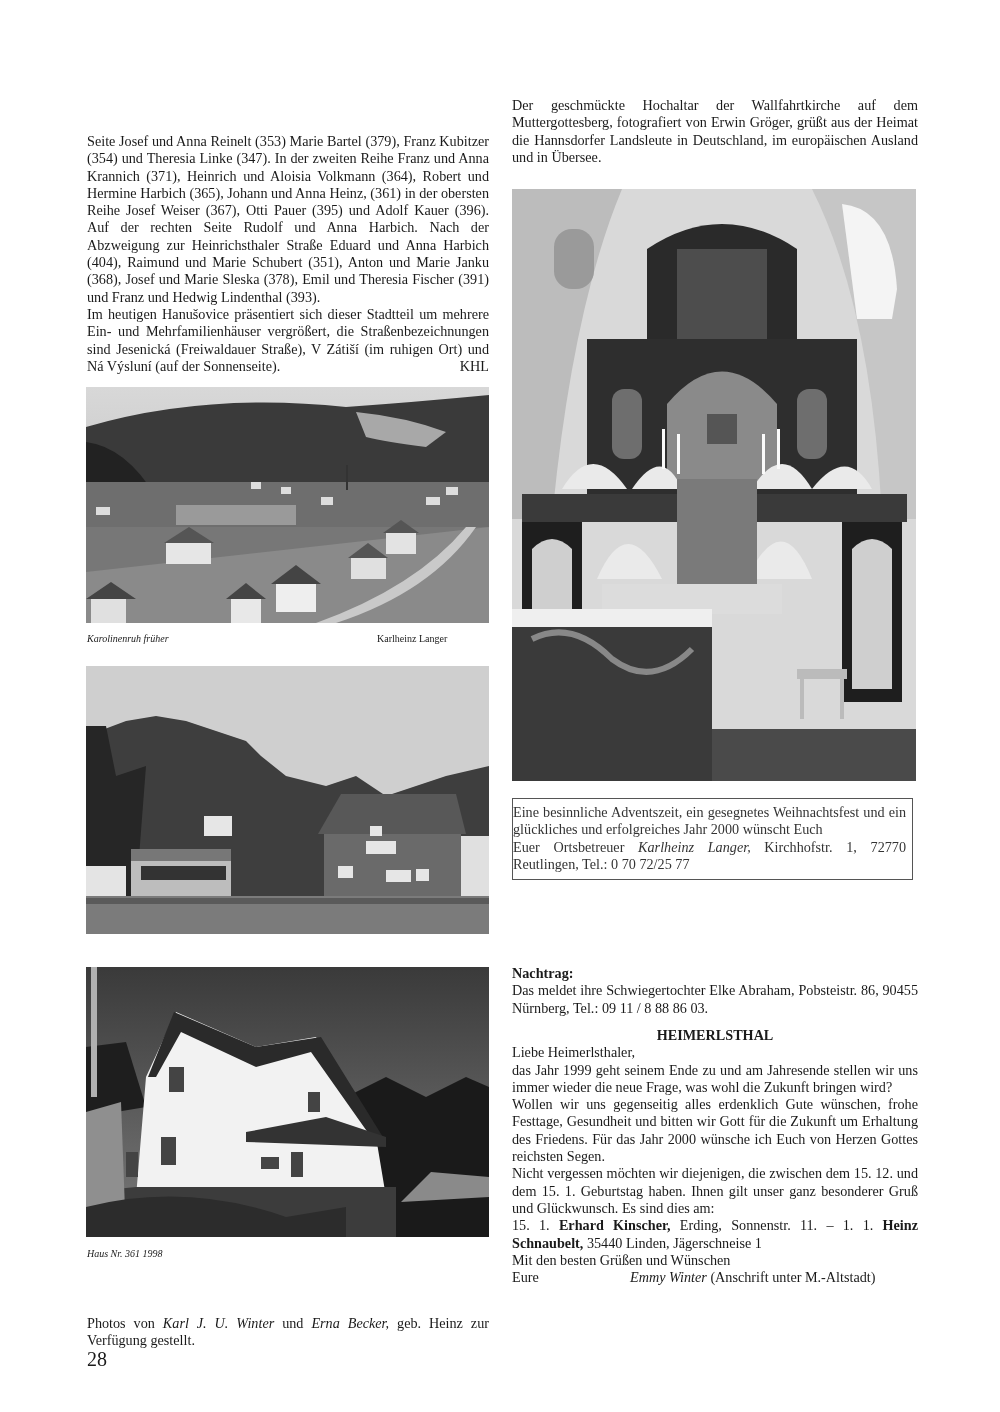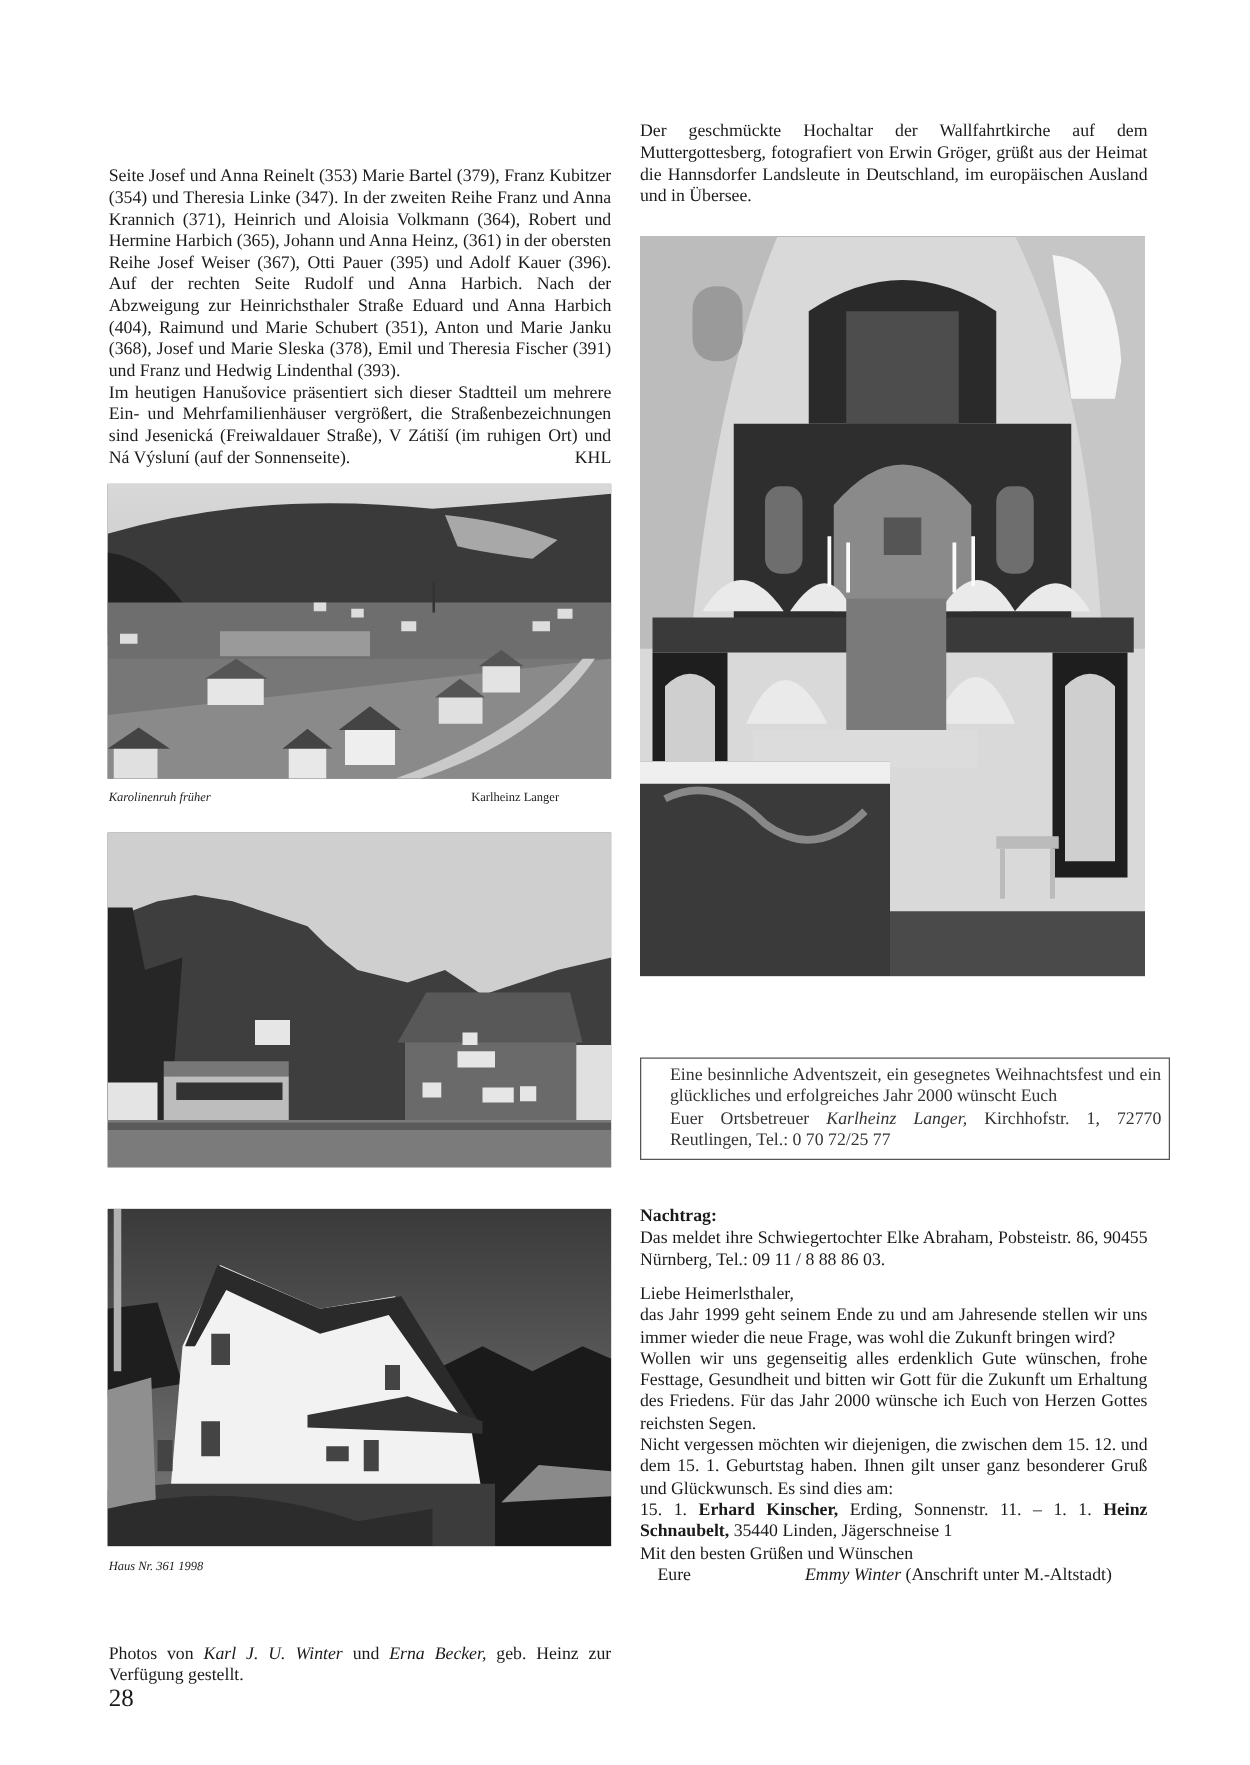--- a/index.html
+++ b/index.html
@@ -13,26 +13,26 @@
   .right { left: 512px; width: 406px; }
   .just { text-align: justify; hyphens: manual; }
   p { margin: 0; }
   .photo { position: absolute; overflow: hidden; background: #888; }
   .photo svg { display: block; width: 100%; height: 100%; }
   .caption { position: absolute; font-size: 10px; line-height: 17px; }
   .it { font-style: italic; }
   .b { font-weight: bold; }
   .greetbox {
     position: absolute; left: 512px; top: 798px; width: 393px;
-    border: 1px solid #555; padding: 5px 6px 6px 23px;
-    font-size: 14.2px; line-height: 17.3px; color: #333; margin-top: 48px;
+    border: 1px solid #555; padding: 5px 6px 6px 0;
+    font-size: 14.2px; line-height: 17.3px; color: #333;
   }
   .heading-c { text-align: center; font-weight: bold; }
   .pageno { position: absolute; left: 87px; top: 1348px; font-size: 20px; }
-  .sig-row { display: flex; margin-left: 14px; }
+  .sig-row { display: flex; }
   .sig-row .eure { width: 118px; }
 </style>
 </head>
 <body>
 
 <div class="col left just" style="top:97px;">
   <p>Seite Josef und Anna Reinelt (353) Marie Bartel (379), Franz Kubitzer (354) und Theresia Linke (347). In der zweiten Reihe Franz und Anna Krannich (371), Heinrich und Aloisia Volkmann (364), Robert und Hermine Harbich (365), Johann und Anna Heinz, (361) in der obersten Reihe Josef Weiser (367), Otti Pauer (395) und Adolf Kauer (396). Auf der rechten Seite Rudolf und Anna Harbich. Nach der Abzweigung zur Heinrichsthaler Straße Eduard und Anna Harbich (404), Raimund und Marie Schubert (351), Anton und Marie Janku (368), Josef und Marie Sleska (378), Emil und Theresia Fischer (391) und Franz und Hedwig Lindenthal (393).</p>
   <p>
     <span>Im heutigen Hanušovice präsentiert sich dieser Stadtteil um mehrere Ein- und Mehrfamilienhäuser vergrößert, die Straßenbezeichnungen sind Jesenická (Freiwaldauer Straße), V Zátiší (im ruhigen Ort) und Ná Výsluní (auf der Sonnenseite).</span>
     <span style="float:right">KHL</span>
@@ -198,20 +198,21 @@
   <p>Eine besinnliche Adventszeit, ein gesegnetes Weihnachtsfest und ein glückliches und erfolgreiches Jahr 2000 wünscht Euch</p>
   <p><span>Euer Ortsbetreuer </span><span class="it">Karlheinz Langer,</span><span> Kirchhofstr. 1, 72770 Reutlingen, Tel.: 0 70 72/25 77</span></p>
 </div>
 
 <div class="col right just" style="top:965px;">
   <p class="b">Nachtrag:</p>
   <p>Das meldet ihre Schwiegertochter Elke Abraham, Pobsteistr. 86, 90455 Nürnberg, Tel.: 09 11 / 8 88 86 03.</p>
 </div>
 
 <div class="col right just" style="top:1027px;">
+  <p class="heading-c">HEIMERLSTHAL</p>
   <p>Liebe Heimerlsthaler,</p>
   <p>das Jahr 1999 geht seinem Ende zu und am Jahresende stellen wir uns immer wieder die neue Frage, was wohl die Zukunft bringen wird?</p>
   <p>Wollen wir uns gegenseitig alles erdenklich Gute wünschen, frohe Festtage, Gesundheit und bitten wir Gott für die Zukunft um Erhaltung des Friedens. Für das Jahr 2000 wünsche ich Euch von Herzen Gottes reichsten Segen.</p>
   <p>Nicht vergessen möchten wir diejenigen, die zwischen dem 15. 12. und dem 15. 1. Geburtstag haben. Ihnen gilt unser ganz besonderer Gruß und Glückwunsch. Es sind dies am:</p>
   <p><span>15. 1. </span><span class="b">Erhard Kinscher,</span><span> Erding, Sonnenstr. 11. – 1. 1. </span><span class="b">Heinz Schnaubelt,</span><span> 35440 Linden, Jägerschneise 1</span></p>
   <p>Mit den besten Grüßen und Wünschen</p>
   <p class="sig-row">
       <span class="eure">Eure</span>
       <span><span class="it">Emmy Winter</span><span> (Anschrift unter M.-Altstadt)</span></span>
     </p>

